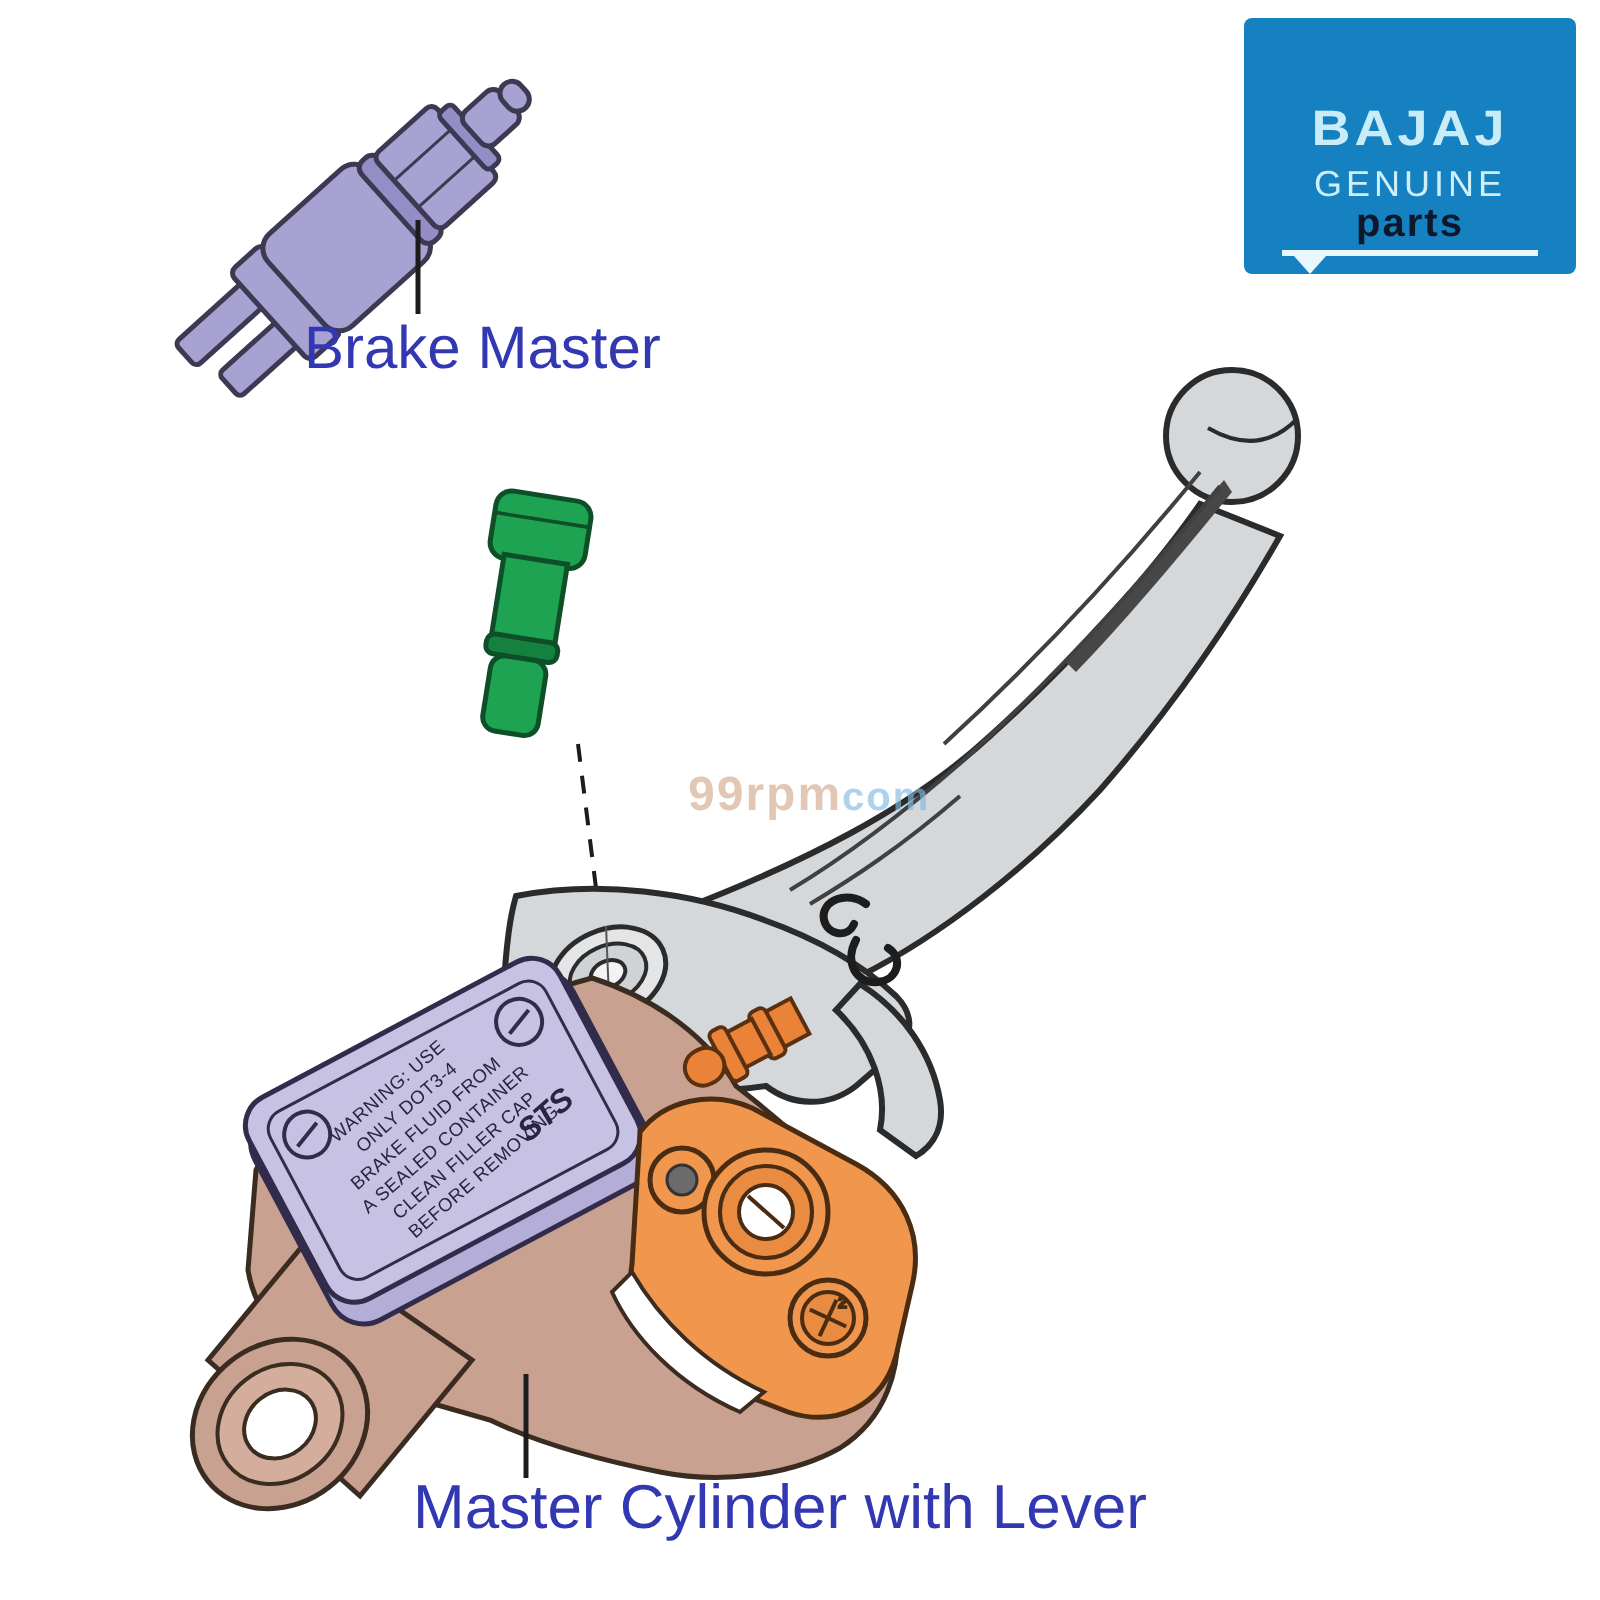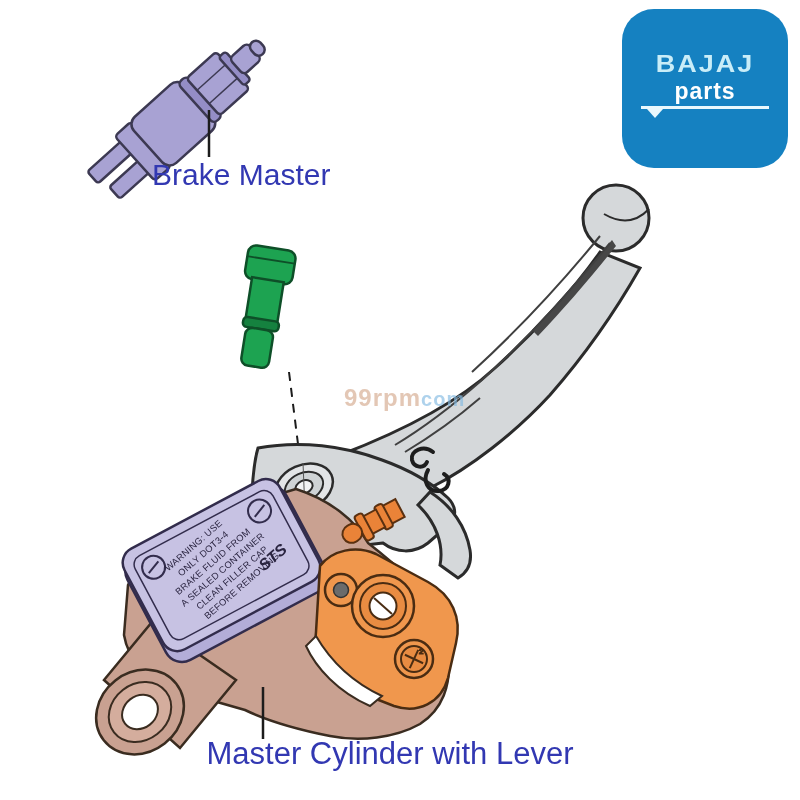--- a/index.html
+++ b/index.html
@@ -6,25 +6,25 @@
   body{width:800px;height:800px;background:#ffffff;font-family:"Liberation Sans",sans-serif;overflow:hidden;}
   .stage{position:relative;width:800px;height:800px;background:#ffffff;}
   .stage svg{position:absolute;left:0;top:0;z-index:1;}
 
   
   .part-label{position:absolute;color:#3238b2;z-index:3;white-space:nowrap;}
   .label-brake{left:152px;top:158px;font-size:30px;}
   .label-master{left:0;top:736px;width:780px;text-align:center;font-size:31px;}
 
   
-  .bajaj-logo{position:absolute;left:622px;top:9px;width:166px;height:159px;background:#1581c1;
-    border-radius:32px;z-index:3;text-align:center;color:#c9edf8;}
+  .bajaj-logo{position:absolute;left:622px;top:9px;width:166px;height:128px;background:#1581c1;
+    border-radius:4px;z-index:3;text-align:center;color:#c9edf8;}
   .bajaj-brand{margin-top:40px;font-size:27px;font-weight:800;letter-spacing:2px;transform:scaleY(.92);}
   .bajaj-genuine{margin-top:2px;font-size:18px;font-weight:400;letter-spacing:2px;color:#cdeffa;}
-  .bajaj-parts{margin-top:-2px;font-size:23px;font-weight:800;color:#ffffff;letter-spacing:1px;text-align:center;}
+  .bajaj-parts{margin-top:-2px;font-size:20px;font-weight:800;color:#0f172a;letter-spacing:1px;text-align:center;}
   .bajaj-underline{position:relative;margin:1px auto 0;width:128px;border-top:3px solid #e9f8fd;}
   .chev{position:absolute;left:6px;top:0px;width:0;height:0;border-left:8px solid transparent;
     border-right:8px solid transparent;border-top:9px solid #e9f8fd;}
 
   
   .watermark{position:absolute;left:344px;top:384px;z-index:2;font-size:24px;font-weight:700;
     letter-spacing:1px;white-space:nowrap;}
   .wm1{color:rgba(208,162,132,.6);}
   .wm2{color:rgba(130,186,226,.65);margin-left:0;font-size:20px;}
 
@@ -195,19 +195,20 @@
   <line x1="263" y1="687" x2="263" y2="739" stroke="#1c1c1c" stroke-width="2.5"></line>
 </svg>
 
 <div class="watermark"><span class="wm1">99rpm</span><span class="wm2">com</span></div>
 
 <div class="part-label label-brake">Brake Master</div>
 <div class="part-label label-master">Master Cylinder with Lever</div>
 
 <div class="bajaj-logo">
   <div class="bajaj-brand">BAJAJ</div>
+  <div class="bajaj-genuine">GENUINE</div>
   <div class="bajaj-parts">parts</div>
   <div class="bajaj-underline">
     <span class="chev"></span>
   </div>
 </div>
 
 </div>
 
 </body></html>

